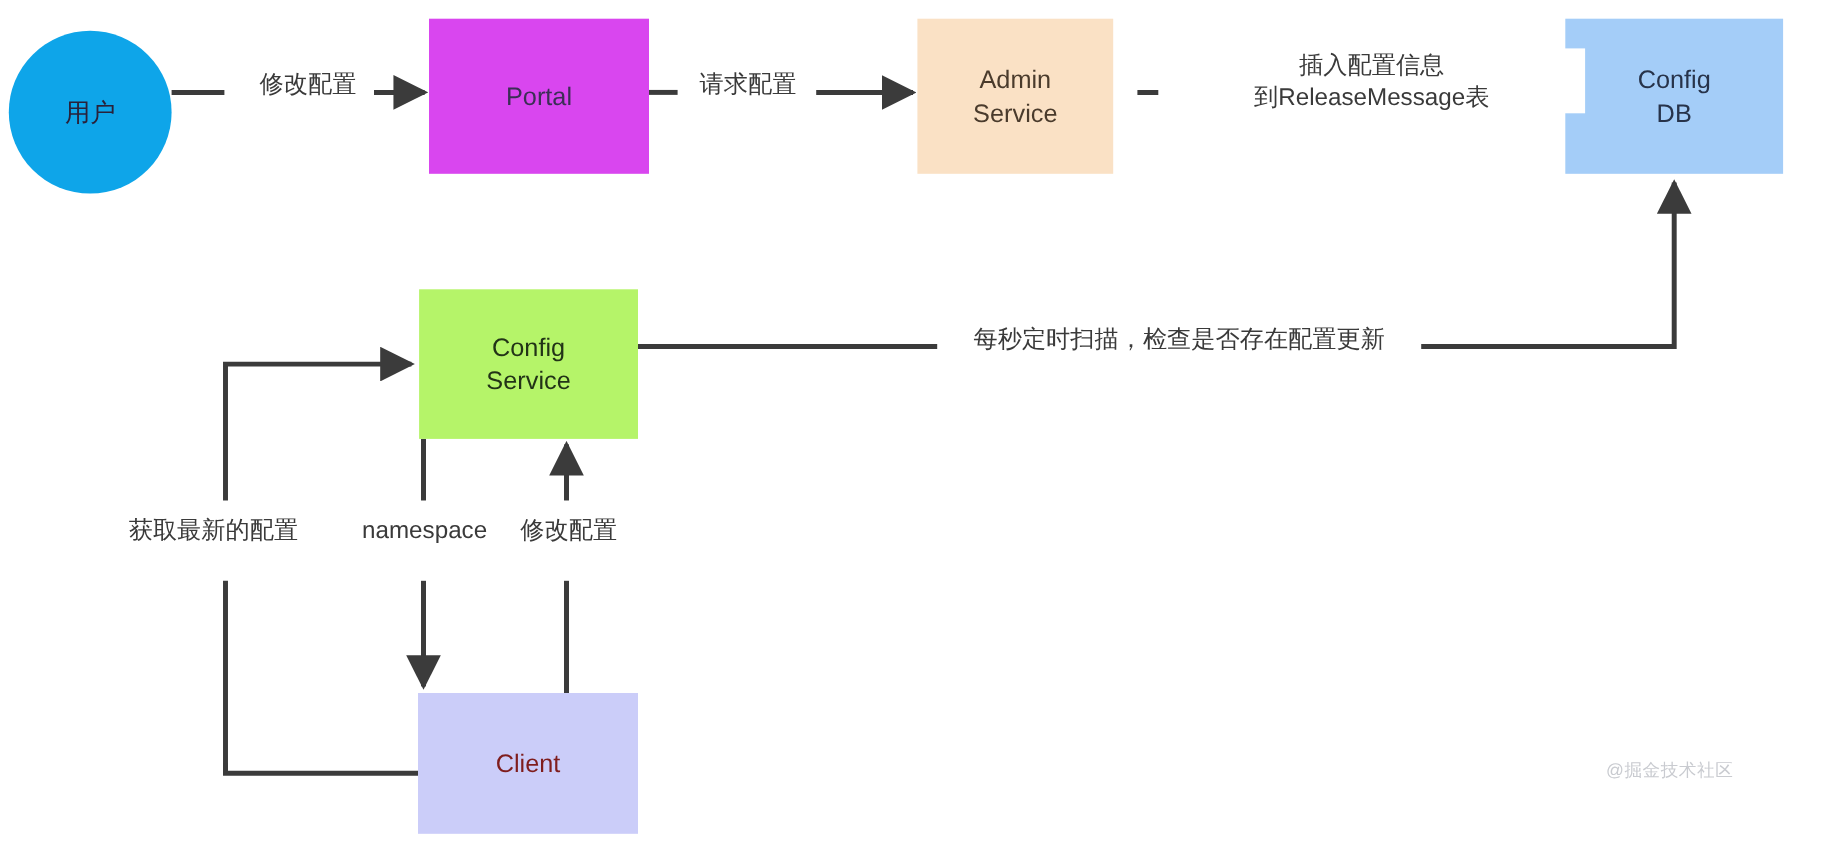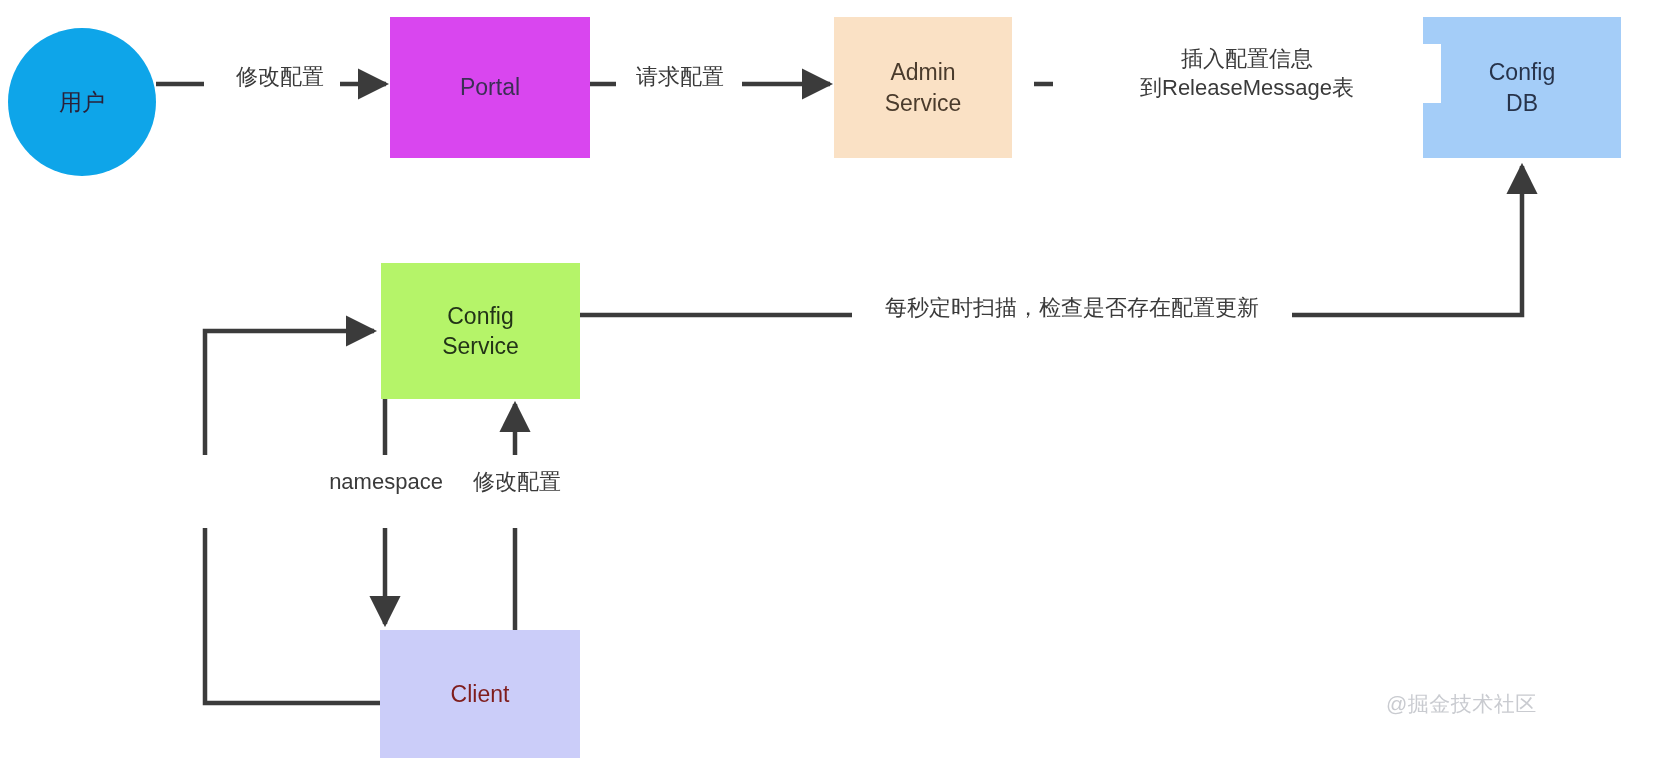--- a/index.html
+++ b/index.html
@@ -103,23 +103,23 @@
   }
   .lbl-modify  { left: 220px; top: 62px; width: 120px; text-align: center; }
   .lbl-publish { left: 620px; top: 62px; width: 120px; }
   .lbl-insert  { left: 1034px; top: 44px; width: 388px; margin-left: 19px; }
   .lbl-scan    { left: 852px; top: 293px; width: 440px; }
   .lbl-fetch   { left: 100px; top: 467px; width: 188px; }
   .lbl-ns      { left: 318px; top: 467px; width: 136px; }
   .lbl-request { left: 462px; top: 467px; width: 110px; }
   .watermark {
     position: absolute;
-    left: 1386px;
+    left: 1460px;
     top: 690px;
-    font-size: 21px;
+    font-size: 16px;
     color: #c9cbd0;
     letter-spacing: 0.5px;
   }
 </style>
 </head>
 <body>
 
 <div id="canvas">
 
   <svg id="wires" viewBox="0 0 1670 782" width="1670" height="782" aria-hidden="true">
@@ -190,18 +190,19 @@
 
   <div class="node node-client">
     <span>Client</span>
   </div>
 
   <div class="edge-label lbl-modify">修改配置</div>
   <div class="edge-label lbl-publish">请求配置</div>
   <div class="edge-label lbl-insert">插入配置信息
 到ReleaseMessage表</div>
   <div class="edge-label lbl-scan">每秒定时扫描，检查是否存在配置更新</div>
+  <div class="edge-label lbl-fetch">获取最新的配置</div>
   <div class="edge-label lbl-ns">namespace</div>
   <div class="edge-label lbl-request">修改配置</div>
 
   <div class="watermark">@掘金技术社区</div>
 
 </div>
 
 </body></html>

